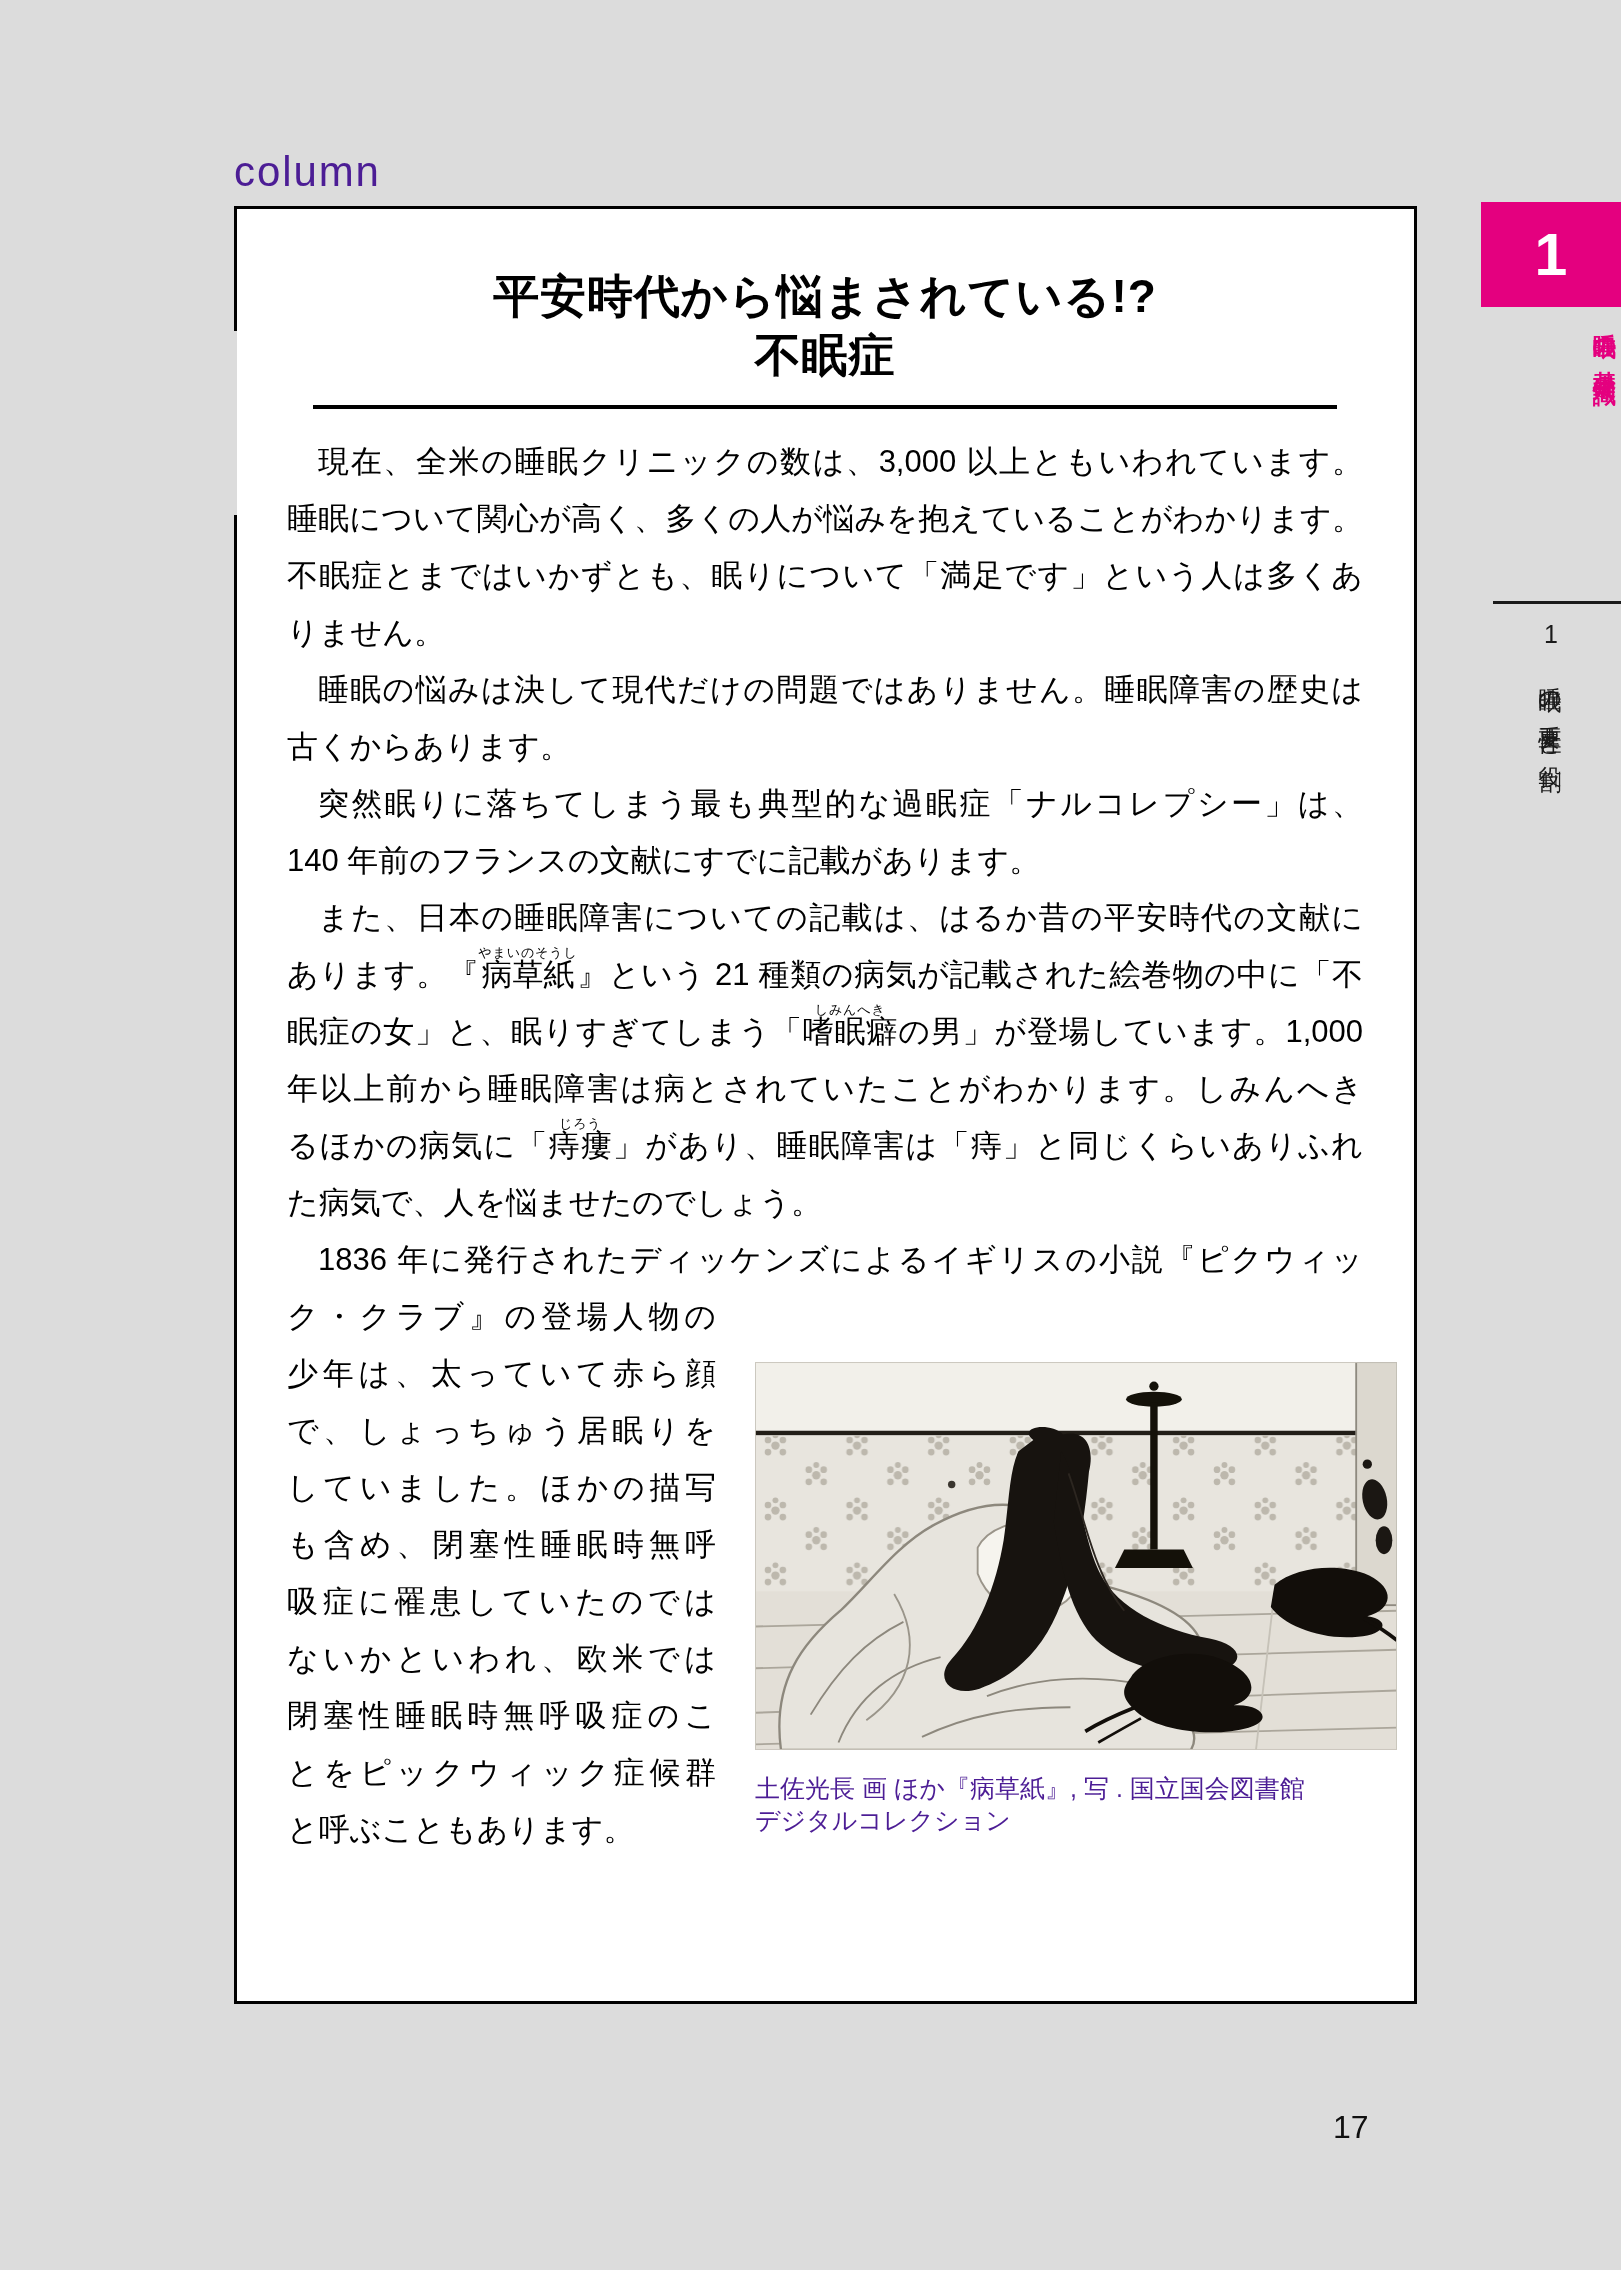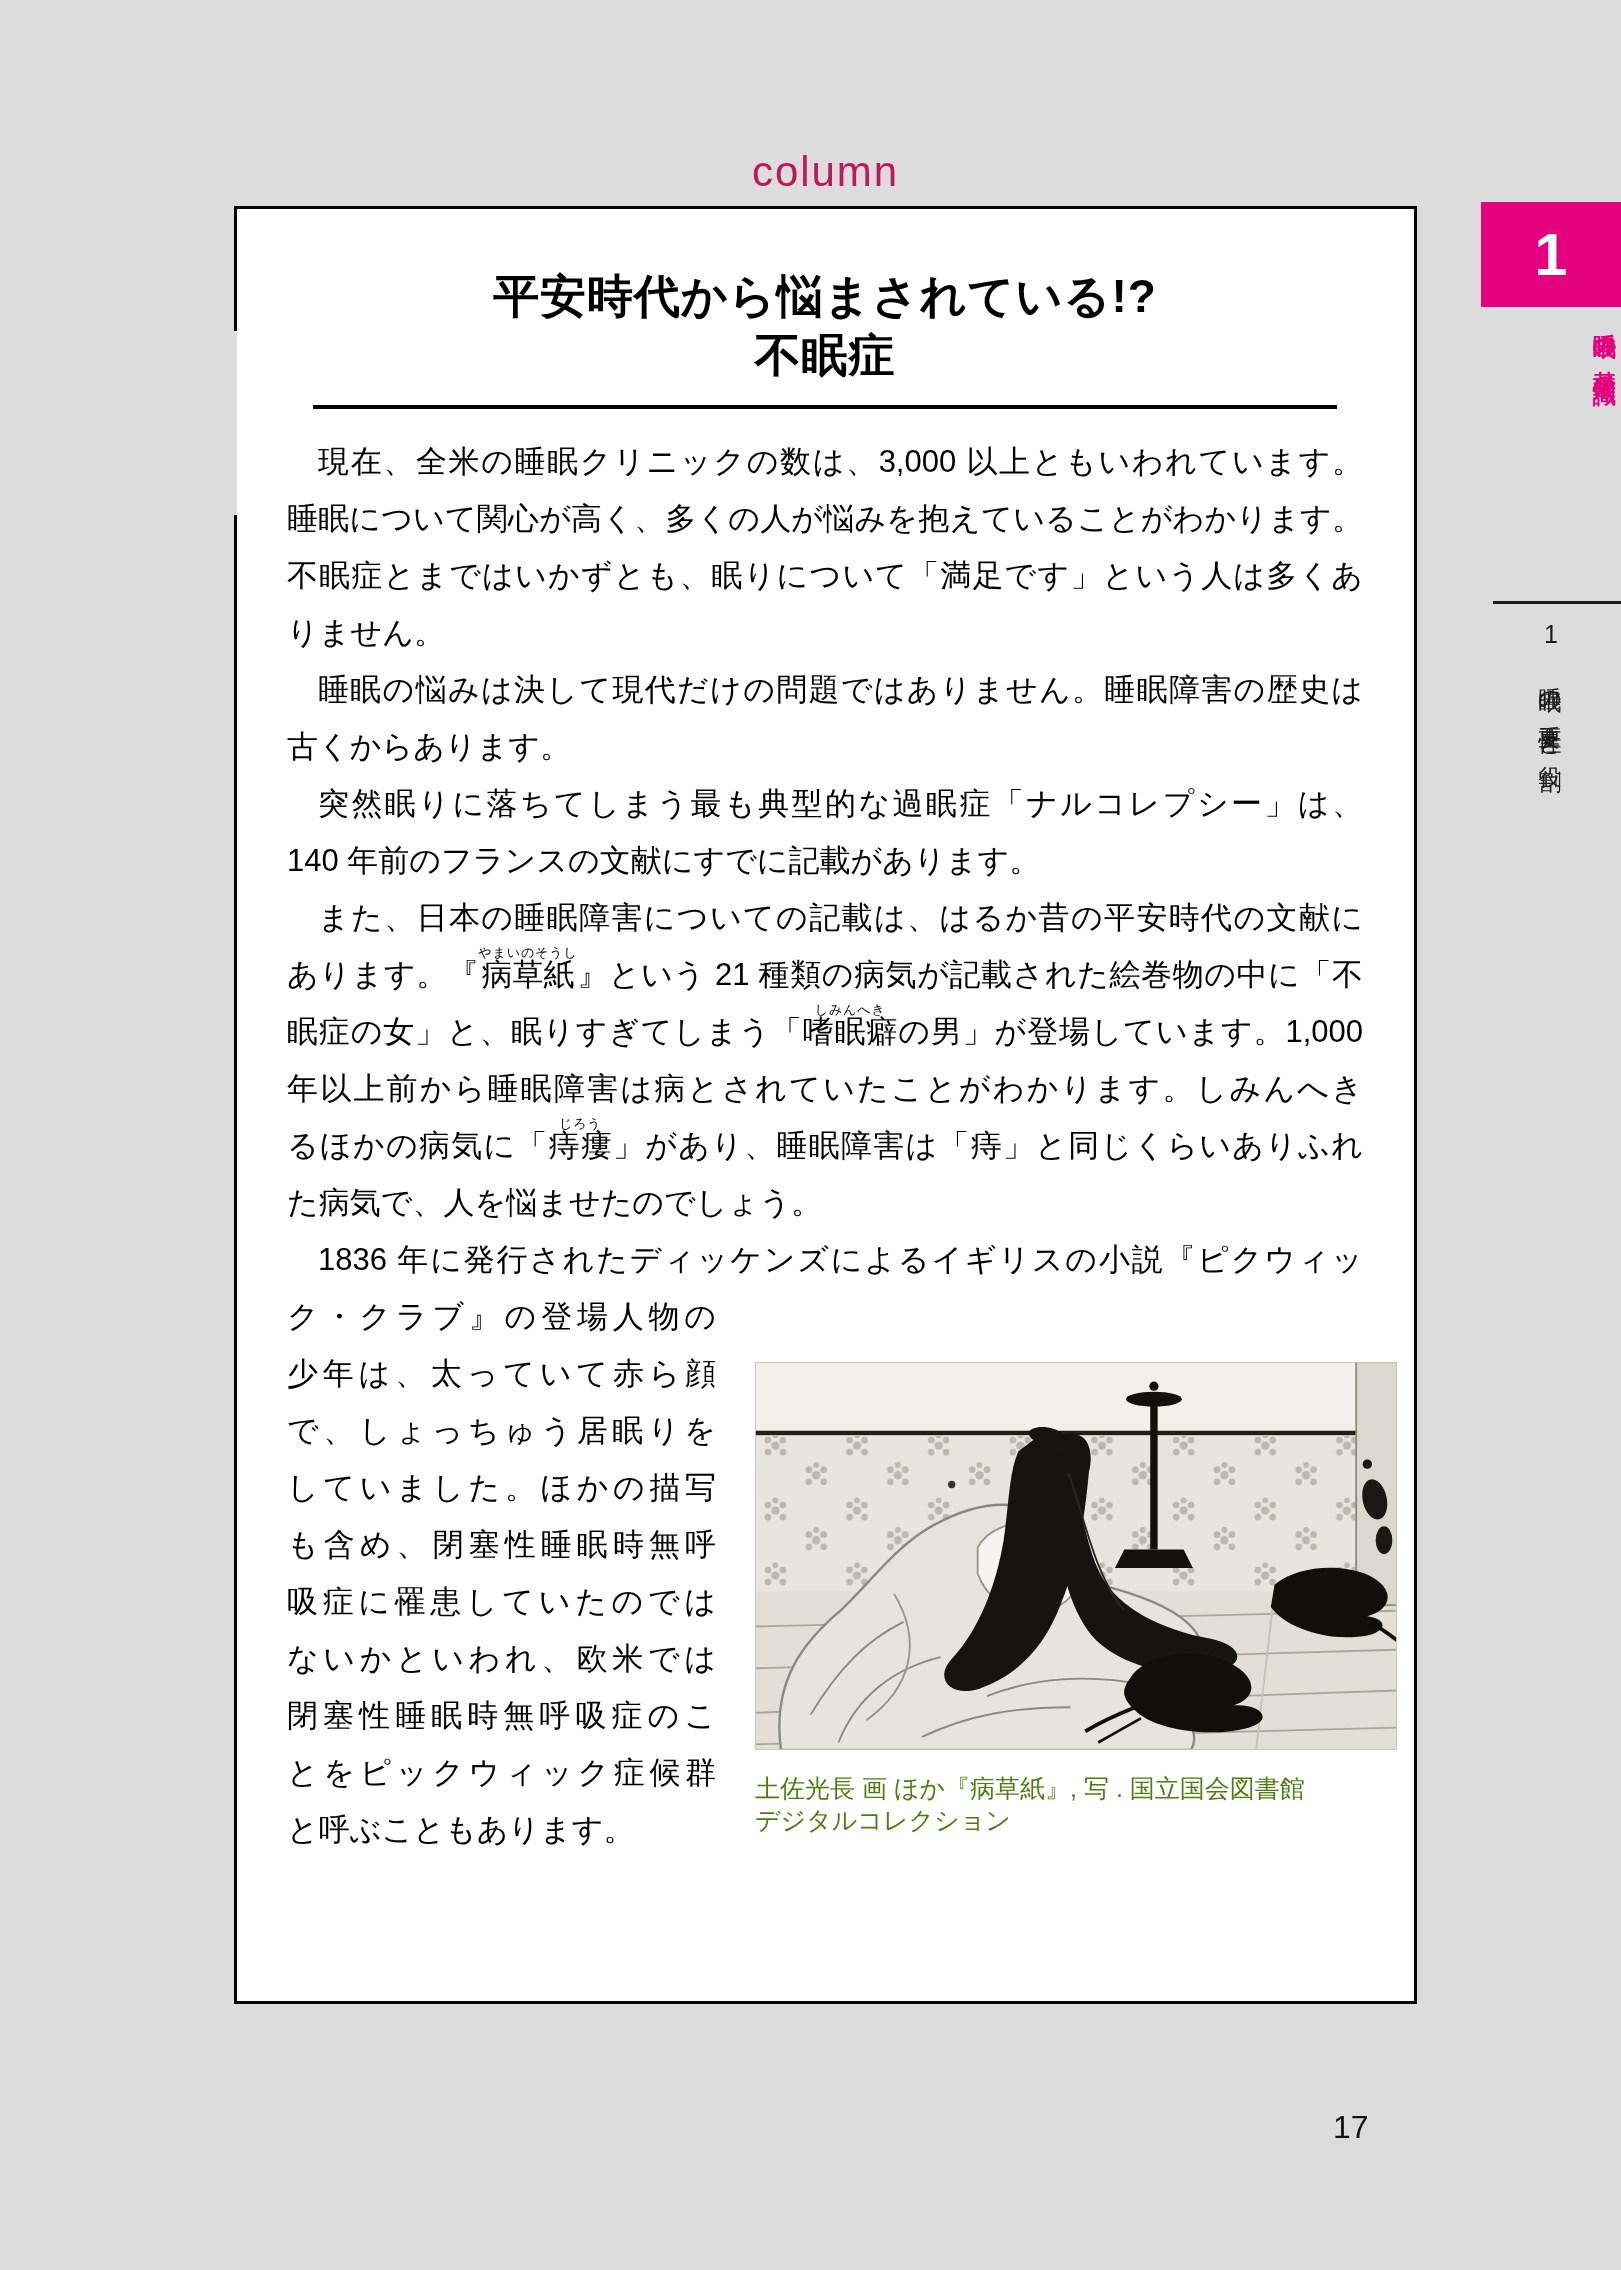--- a/index.html
+++ b/index.html
@@ -9,22 +9,22 @@
     font-family:"Liberation Sans","DejaVu Sans",sans-serif;
     color:#000;
     position:relative;
     overflow:hidden;
   }
   .page{position:absolute;inset:0;}
 
   
   .column-label{
     position:absolute;left:234px;top:148px;width:1183px;
-    text-align:center;font-size:42px;font-weight:500;letter-spacing:1.9px;
-    color:#be185d;
+    font-size:42px;font-weight:500;letter-spacing:1.9px;
+    color:#4c1d95;
   }
 
   
   .frame{
     position:absolute;left:234px;top:206px;width:1183px;height:1798px;
     background:#fff;border:3.7px solid #000;box-sizing:border-box;
   }
   .border-gap{
     position:absolute;left:-3.7px;top:122px;width:3.7px;height:184px;
     background:#dcdcdc;
@@ -46,21 +46,21 @@
   .tline.end{text-align-last:left;}
   .tline.indent{text-indent:31px;}
   ruby{ruby-position:over;ruby-align:center;}
   rt{font-size:13px;letter-spacing:0.9px;font-weight:normal;}
 
   .media-row{display:flex;align-items:center;}
   .side-col{width:429px;flex:none;}
 
   .art-block{margin-left:39px;margin-top:52px;flex:none;}
   .artwork{display:block;}
-  .caption{margin-top:22px;font-size:25px;line-height:32px;color:#4d7c0f;}
+  .caption{margin-top:22px;font-size:25px;line-height:32px;color:#4c1d95;}
 
   
   .chapter-box{
     position:absolute;left:1481px;top:202px;right:0;height:105px;
     background:#e4007f;display:flex;align-items:center;justify-content:center;
   }
   .chapter-box .num{color:#fff;font-size:59px;font-weight:bold;}
   .chapter-title{
     position:absolute;left:1481px;top:315px;right:0;
     display:flex;justify-content:center;

